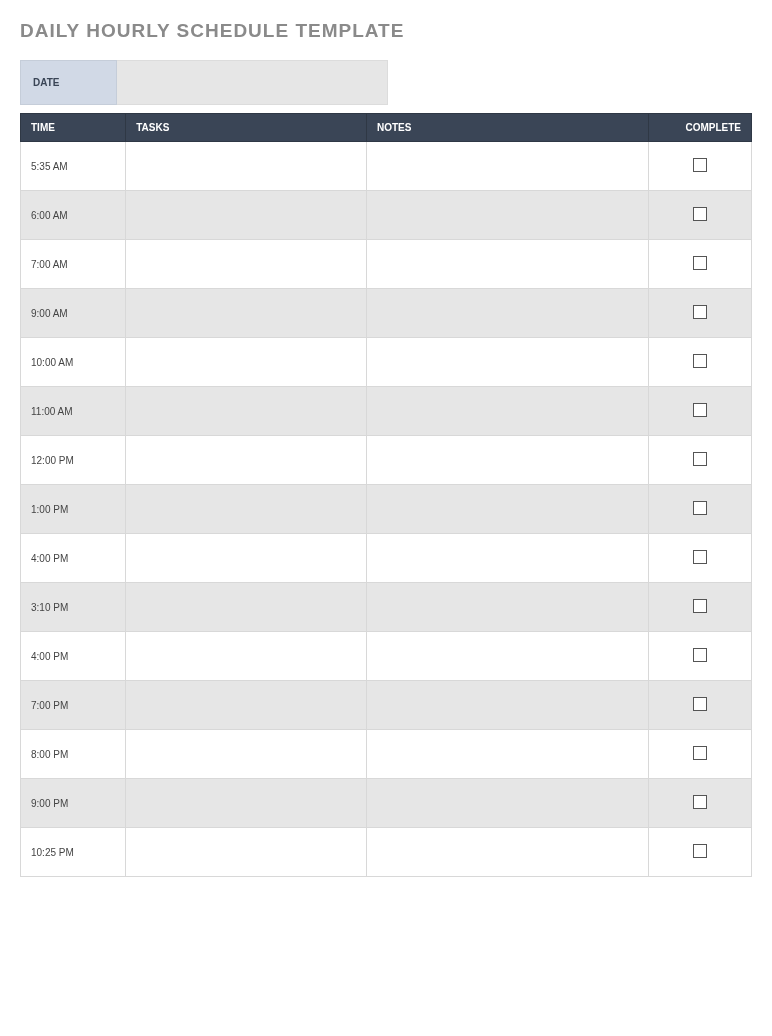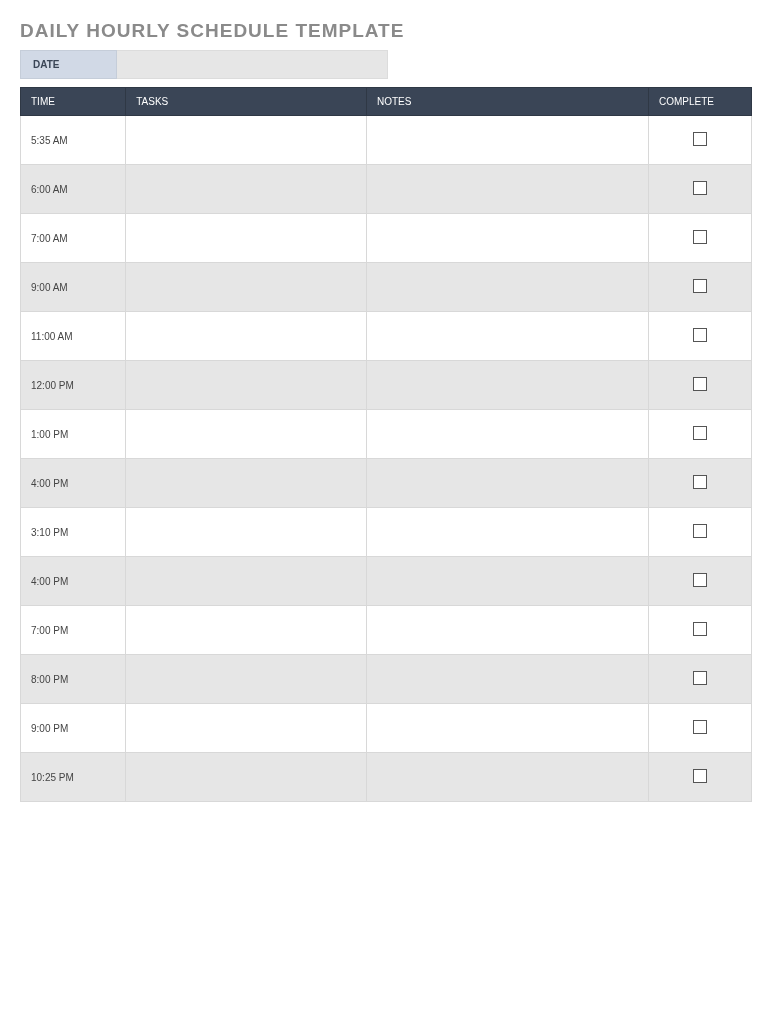--- a/index.html
+++ b/index.html
@@ -11,58 +11,58 @@
       font-family: Arial, Helvetica, sans-serif;
       background: #ffffff;
       padding: 20px;
       width: 772px;
     }
     .title {
       font-size: 19px;
       font-weight: bold;
       letter-spacing: 1px;
       color: #8a8a8a;
-      margin-bottom: 8px;
+      margin-bottom: 18px;
     }
     .date-row {
       display: flex;
       margin-bottom: 8px;
     }
     .date-label {
       background: #d1d9e6;
       color: #3a4556;
       font-size: 10px;
       font-weight: bold;
-      padding: 8px 12px;
+      padding: 16px 12px;
       width: 97px;
       border: 1px solid #c5cdd9;
     }
     .date-input {
       background: #e6e6e6;
       width: 271px;
       border: 1px solid #dcdcdc;
       border-left: none;
       padding: 4px 8px;
       font-size: 11px;
     }
     .schedule-table {
       width: 732px;
       border-collapse: collapse;
     }
     .schedule-table thead th {
       background: #3a4556;
       color: #ffffff;
       font-size: 10px;
-      font-weight: normal;
+      font-weight: bold;
       text-align: left;
       padding: 8px 10px;
       border: 1px solid #2f3845;
     }
     .schedule-table thead th.col-complete {
-      text-align: left;
+      text-align: right;
     }
     .schedule-table tbody td {
       border: 1px solid #d8d8d8;
       padding: 0 10px;
       height: 49px;
       font-size: 10px;
       color: #444;
       vertical-align: middle;
     }
     .schedule-table tbody tr:nth-child(even) td {
@@ -131,20 +131,26 @@
         <td class="col-notes"></td>
         <td class="col-complete"><span class="checkbox"></span></td>
       </tr>
       <tr>
         <td class="col-time">9:00 AM</td>
         <td class="col-tasks"></td>
         <td class="col-notes"></td>
         <td class="col-complete"><span class="checkbox"></span></td>
       </tr>
       <tr>
+        <td class="col-time">10:00 AM</td>
+        <td class="col-tasks"></td>
+        <td class="col-notes"></td>
+        <td class="col-complete"><span class="checkbox"></span></td>
+      </tr>
+      <tr>
         <td class="col-time">11:00 AM</td>
         <td class="col-tasks"></td>
         <td class="col-notes"></td>
         <td class="col-complete"><span class="checkbox"></span></td>
       </tr>
       <tr>
         <td class="col-time">12:00 PM</td>
         <td class="col-tasks"></td>
         <td class="col-notes"></td>
         <td class="col-complete"><span class="checkbox"></span></td>

